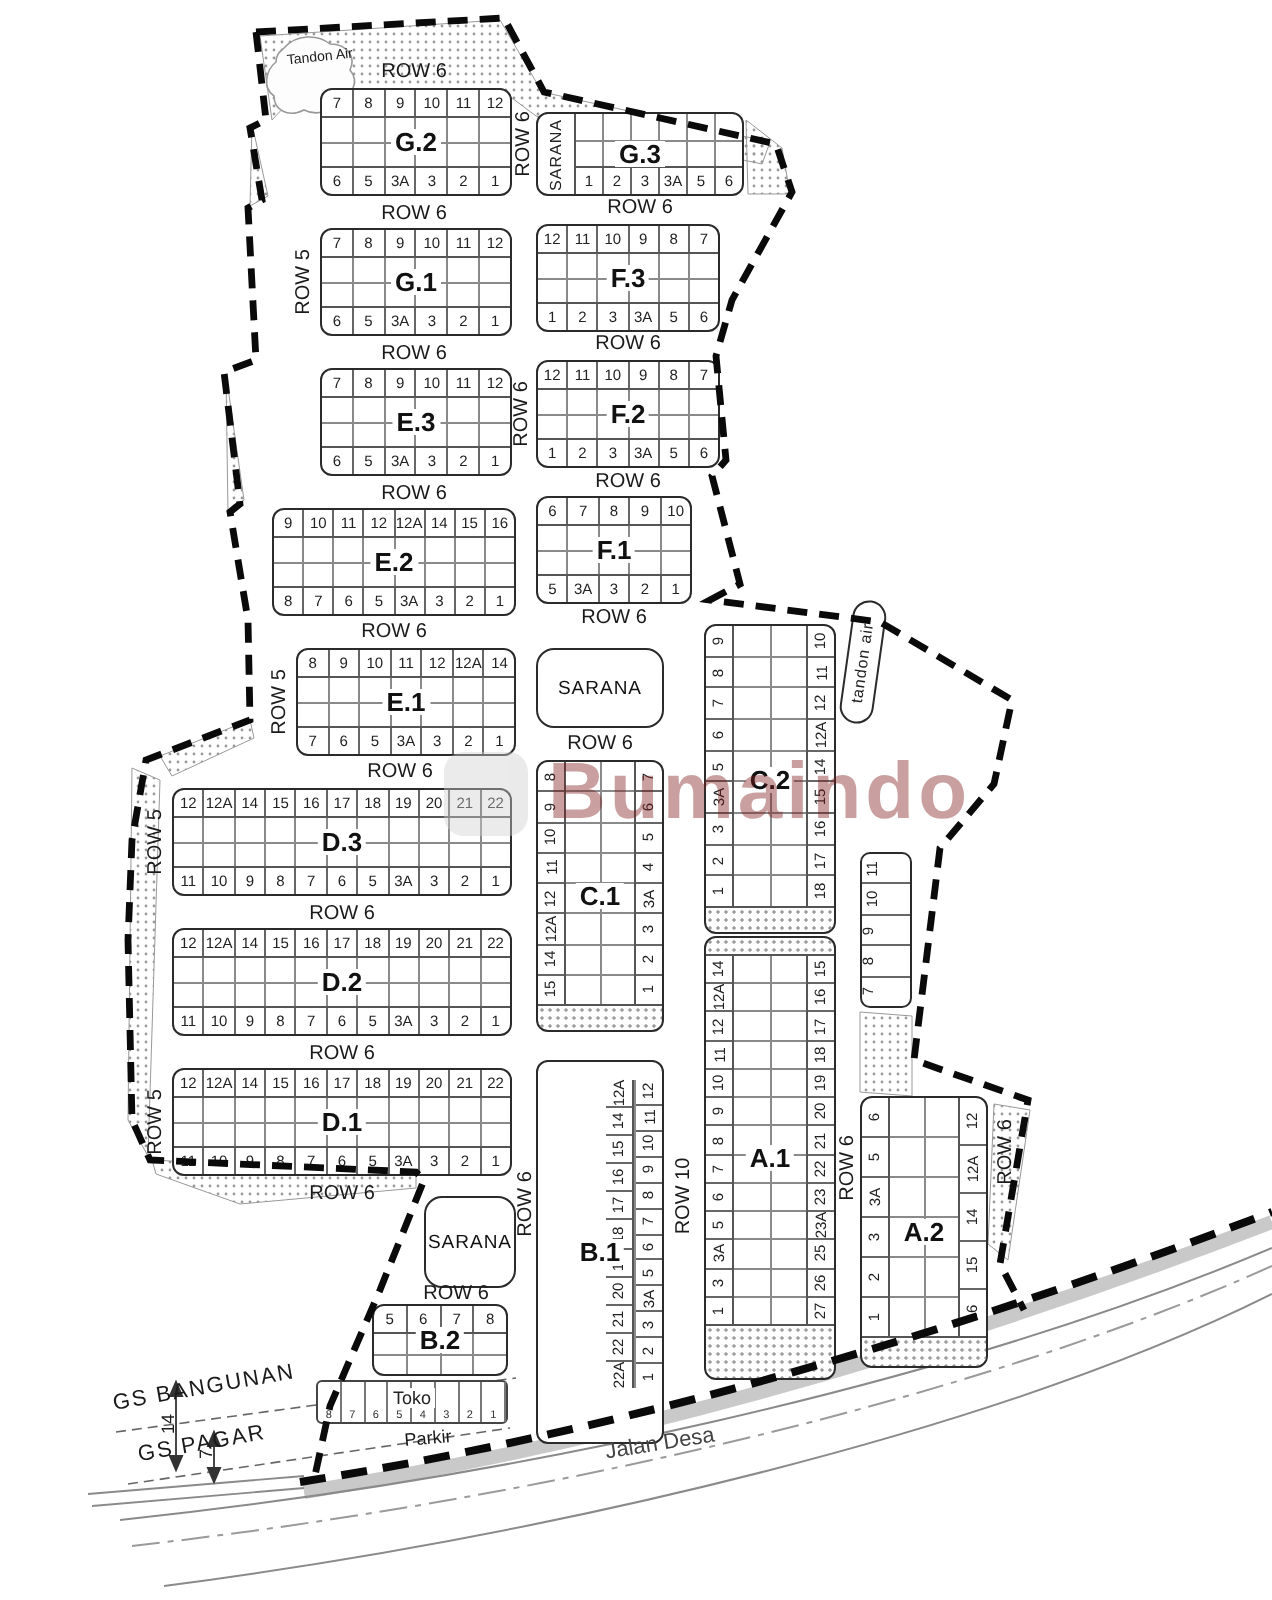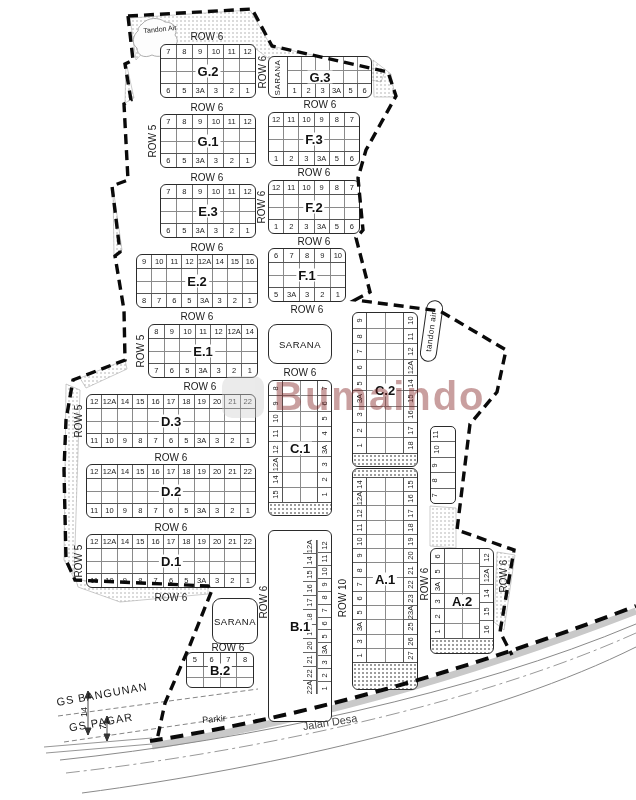--- a/index.html
+++ b/index.html
@@ -1015,21 +1015,21 @@
               <div class="vnum">26</div>
             </div>
             <div class="vcell">
               <div class="vnum">27</div>
             </div>
           </div>
         </div>
         <div class="hatch capbot" style="height: 26px;"></div>
         <div class="blabel">A.1</div>
       </div>
-      <div class="vblock" style="left: 430px; top: 548px; width: 64px; height: 106px; justify-content: space-between;">
+      <div class="vblock" style="left: 430px; top: 548px; width: 64px; height: 136px; justify-content: space-between;">
         <div class="vbody">
           <div class="vcol left">
             <div class="vcell">
               <div class="vnum">6</div>
             </div>
             <div class="vcell">
               <div class="vnum">5</div>
             </div>
             <div class="vcell">
               <div class="vnum">3A</div>
@@ -1082,20 +1082,47 @@
         </div>
         <div class="scell">
           <div class="vnum">9</div>
         </div>
         <div class="scell">
           <div class="vnum">8</div>
         </div>
         <div class="scell">
           <div class="vnum">7</div>
         </div>
+      </div>
+      <div class="tstrip" style="left: 158px; top: 690px; width: 96px; height: 22px;">
+        <div class="tcell">
+          <div class="tnum">8</div>
+        </div>
+        <div class="tcell">
+          <div class="tnum">7</div>
+        </div>
+        <div class="tcell">
+          <div class="tnum">6</div>
+        </div>
+        <div class="tcell">
+          <div class="tnum">5</div>
+        </div>
+        <div class="tcell">
+          <div class="tnum">4</div>
+        </div>
+        <div class="tcell">
+          <div class="tnum">3</div>
+        </div>
+        <div class="tcell">
+          <div class="tnum">2</div>
+        </div>
+        <div class="tcell">
+          <div class="tnum">1</div>
+        </div>
+        <div class="tlabel">Toko</div>
       </div>
       <div class="sbox" style="left: 268px; top: 324px; width: 64px; height: 40px;">
         <span>SARANA</span>
       </div>
       <div class="sbox" style="left: 212px; top: 598px; width: 46px; height: 46px;">
         <span>SARANA</span>
       </div>
       <div class="sbox" style="left: 423px; top: 300px; width: 17px; height: 62px; transform: rotate(8deg);">
         <div class="vtext">tandon air</div>
       </div>

